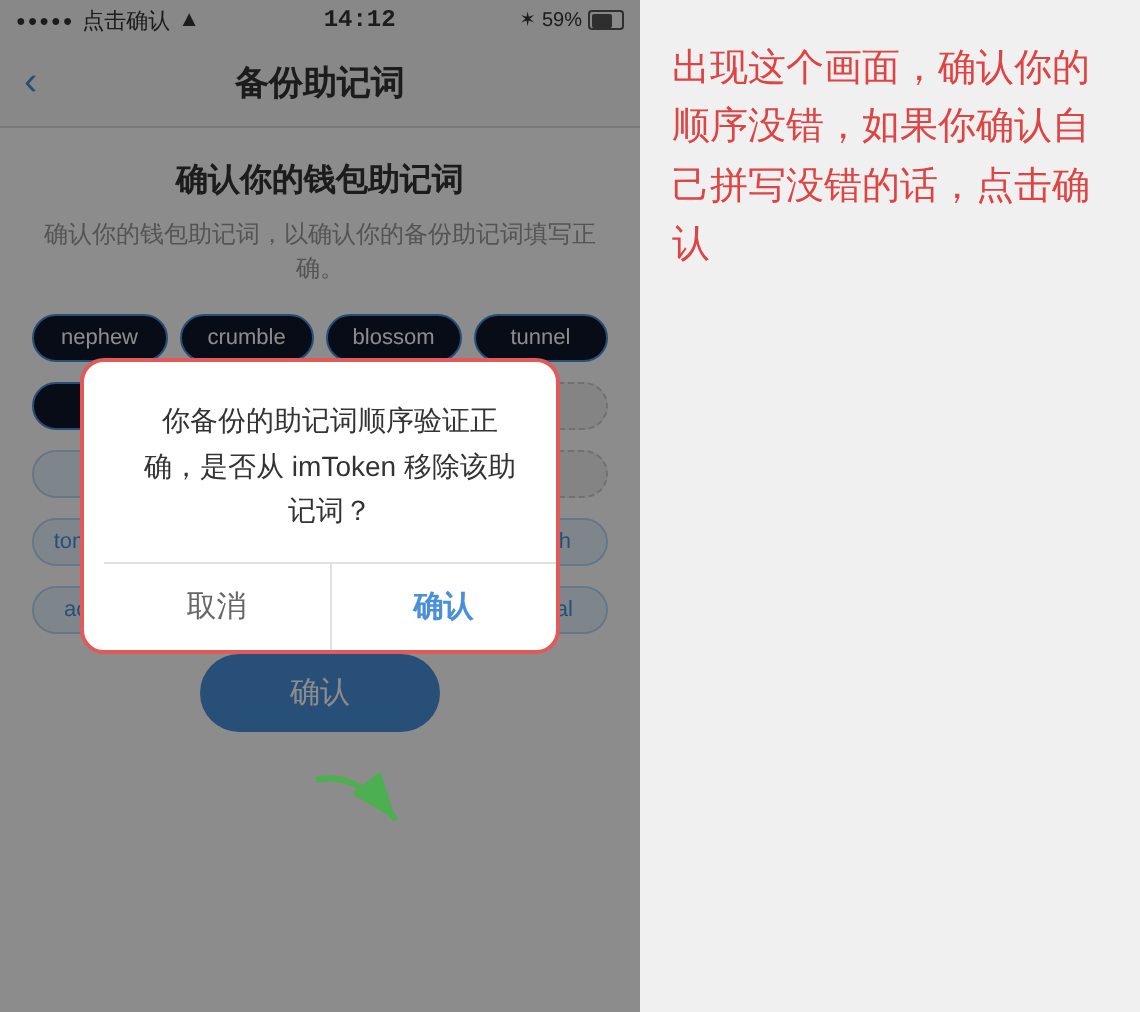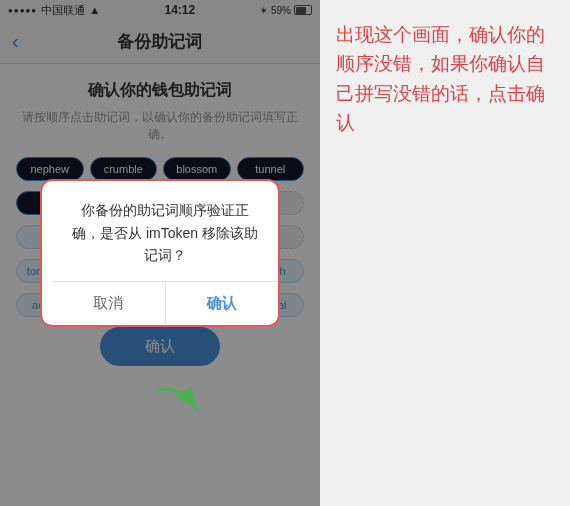--- a/index.html
+++ b/index.html
@@ -27,21 +27,21 @@
       background: #f7f7f7;
       height: 20px;
       display: flex;
       align-items: center;
       justify-content: space-between;
       padding: 0 8px;
       font-size: 11px;
       color: #333;
     }
     .status-bar-left { display: flex; align-items: center; gap: 4px; }
-    .status-bar-center { font-weight: 600; font-size: 12px; }
+    .status-bar-center { font-weight: 600; font-size: 12px; font-family: Liberation Mono, monospace; }
     .status-bar-right { display: flex; align-items: center; gap: 3px; font-size: 10px; }
 
     
     .nav-bar {
       background: #f7f7f7;
       height: 44px;
       display: flex;
       align-items: center;
       justify-content: center;
       position: relative;
@@ -200,41 +200,41 @@
     }
   </style>
 </head>
 <body>
 
 <div class="phone-container">
 
   <div class="status-bar">
     <div class="status-bar-left">
       <span style="font-size:8px;letter-spacing:1px;">●●●●●</span>
-      <span>中国联通</span>
+      <span>点击确认</span>
       <span>▲</span>
     </div>
     <div class="status-bar-center">14:12</div>
     <div class="status-bar-right">
       <span>✶</span>
       <span>59%</span>
       <span style="border:1px solid #555;border-radius:2px;width:18px;height:10px;display:inline-block;position:relative;vertical-align:middle;">
         <span style="position:absolute;top:1px;left:1px;height:7px;width:10px;background:#555;border-radius:1px;"></span>
       </span>
     </div>
   </div>
 
   <div class="nav-bar">
     <span class="nav-back">‹</span>
     <span class="nav-title">备份助记词</span>
   </div>
 
   <div class="content">
     <div class="content-title">确认你的钱包助记词</div>
-    <div class="content-desc">请按顺序点击助记词，以确认你的备份助记词填写正确。</div>
+    <div class="content-desc">确认你的钱包助记词，以确认你的备份助记词填写正确。</div>
 
     <div class="word-grid">
       <div class="word-chip selected">nephew</div>
       <div class="word-chip selected">crumble</div>
       <div class="word-chip selected">blossom</div>
       <div class="word-chip selected">tunnel</div>
     </div>
 
     <div class="word-grid">
       <div class="word-chip selected">a</div>

